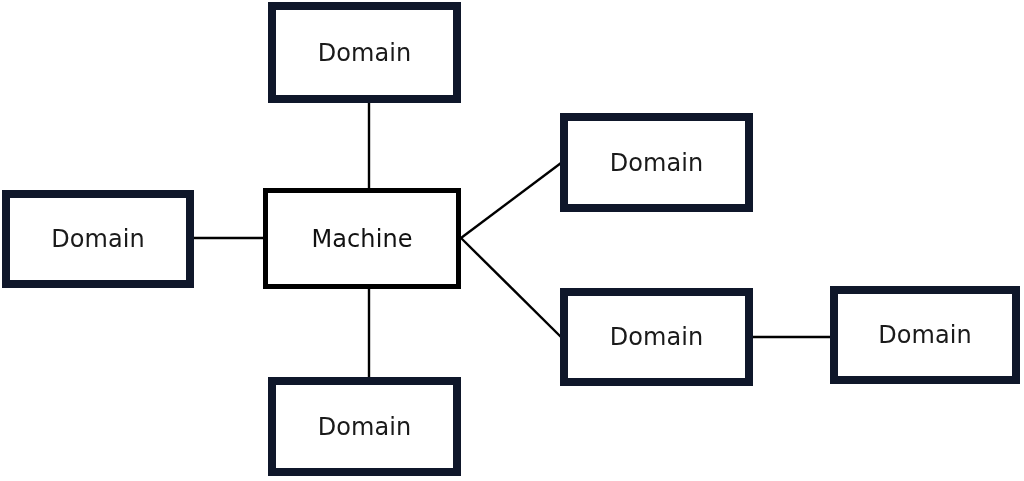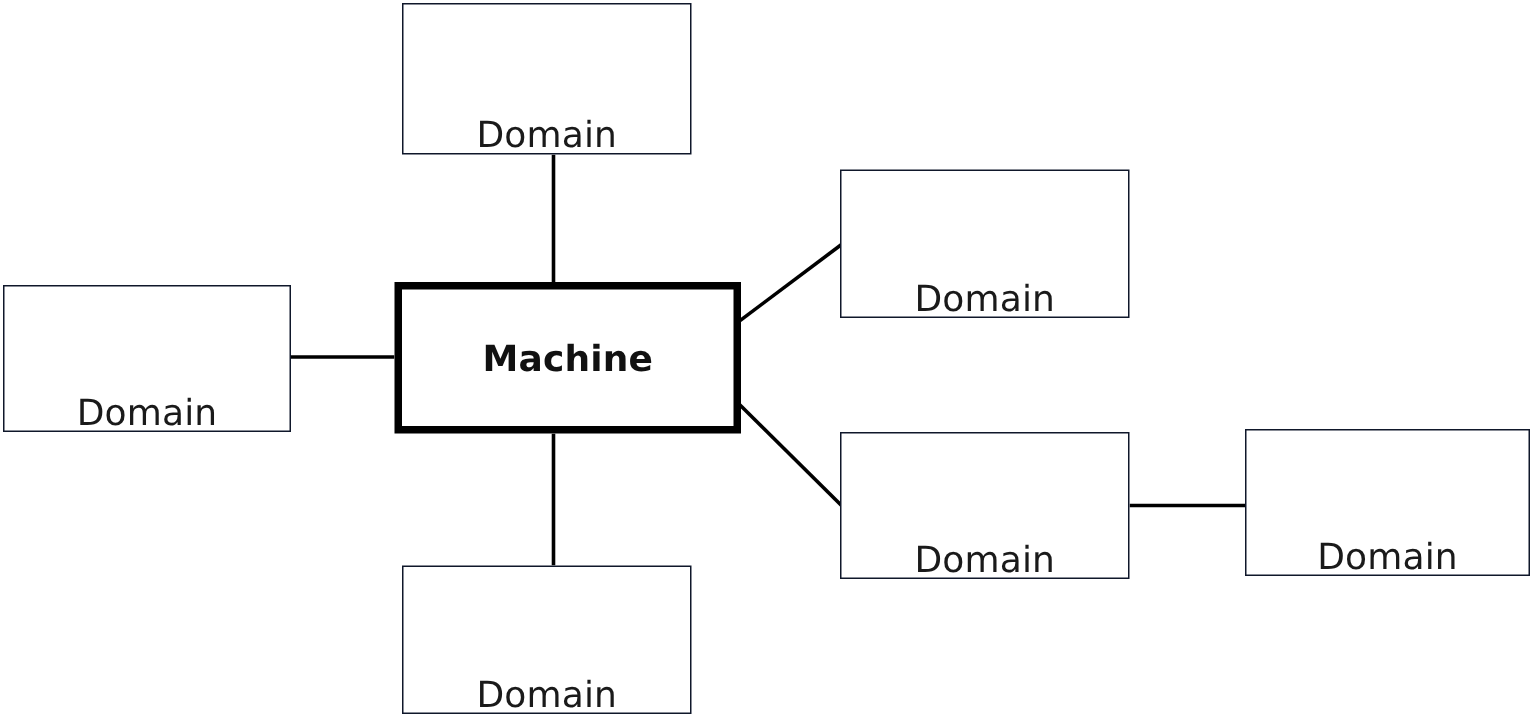--- a/index.html
+++ b/index.html
@@ -33,22 +33,21 @@
     position: absolute;
     z-index: 2;
     box-sizing: border-box;
     background: #ffffff;
     display: flex;
     align-items: center;
     justify-content: center;
     text-align: center;
   }
   .node.domain {
-    border: 1px solid #0f172a;
-    align-items: flex-end;
+    border: 8px solid #0f172a;
   }
   .node.machine {
     border: 5px solid #000000;
   }
   .node-label {
     font-size: 24px;
     line-height: 1;
     color: #1a1a1a;
     letter-spacing: 0.1px;
     white-space: nowrap;
@@ -73,21 +72,21 @@
   </svg>
 
   <div class="node domain" style="left:268px; top:2px; width:193px; height:101px;">
     <span class="node-label">Domain</span>
   </div>
 
   <div class="node domain" style="left:2px; top:190px; width:192px; height:98px;">
     <span class="node-label">Domain</span>
   </div>
 
-  <div class="node machine" style="left:263px; top:188px; width:231px; height:101px;font-weight:bold;">
+  <div class="node machine" style="left:263px; top:188px; width:198px; height:101px;">
     <span class="node-label">Machine</span>
   </div>
 
   <div class="node domain" style="left:268px; top:377px; width:193px; height:99px;">
     <span class="node-label">Domain</span>
   </div>
 
   <div class="node domain" style="left:560px; top:113px; width:193px; height:99px;">
     <span class="node-label">Domain</span>
   </div>

